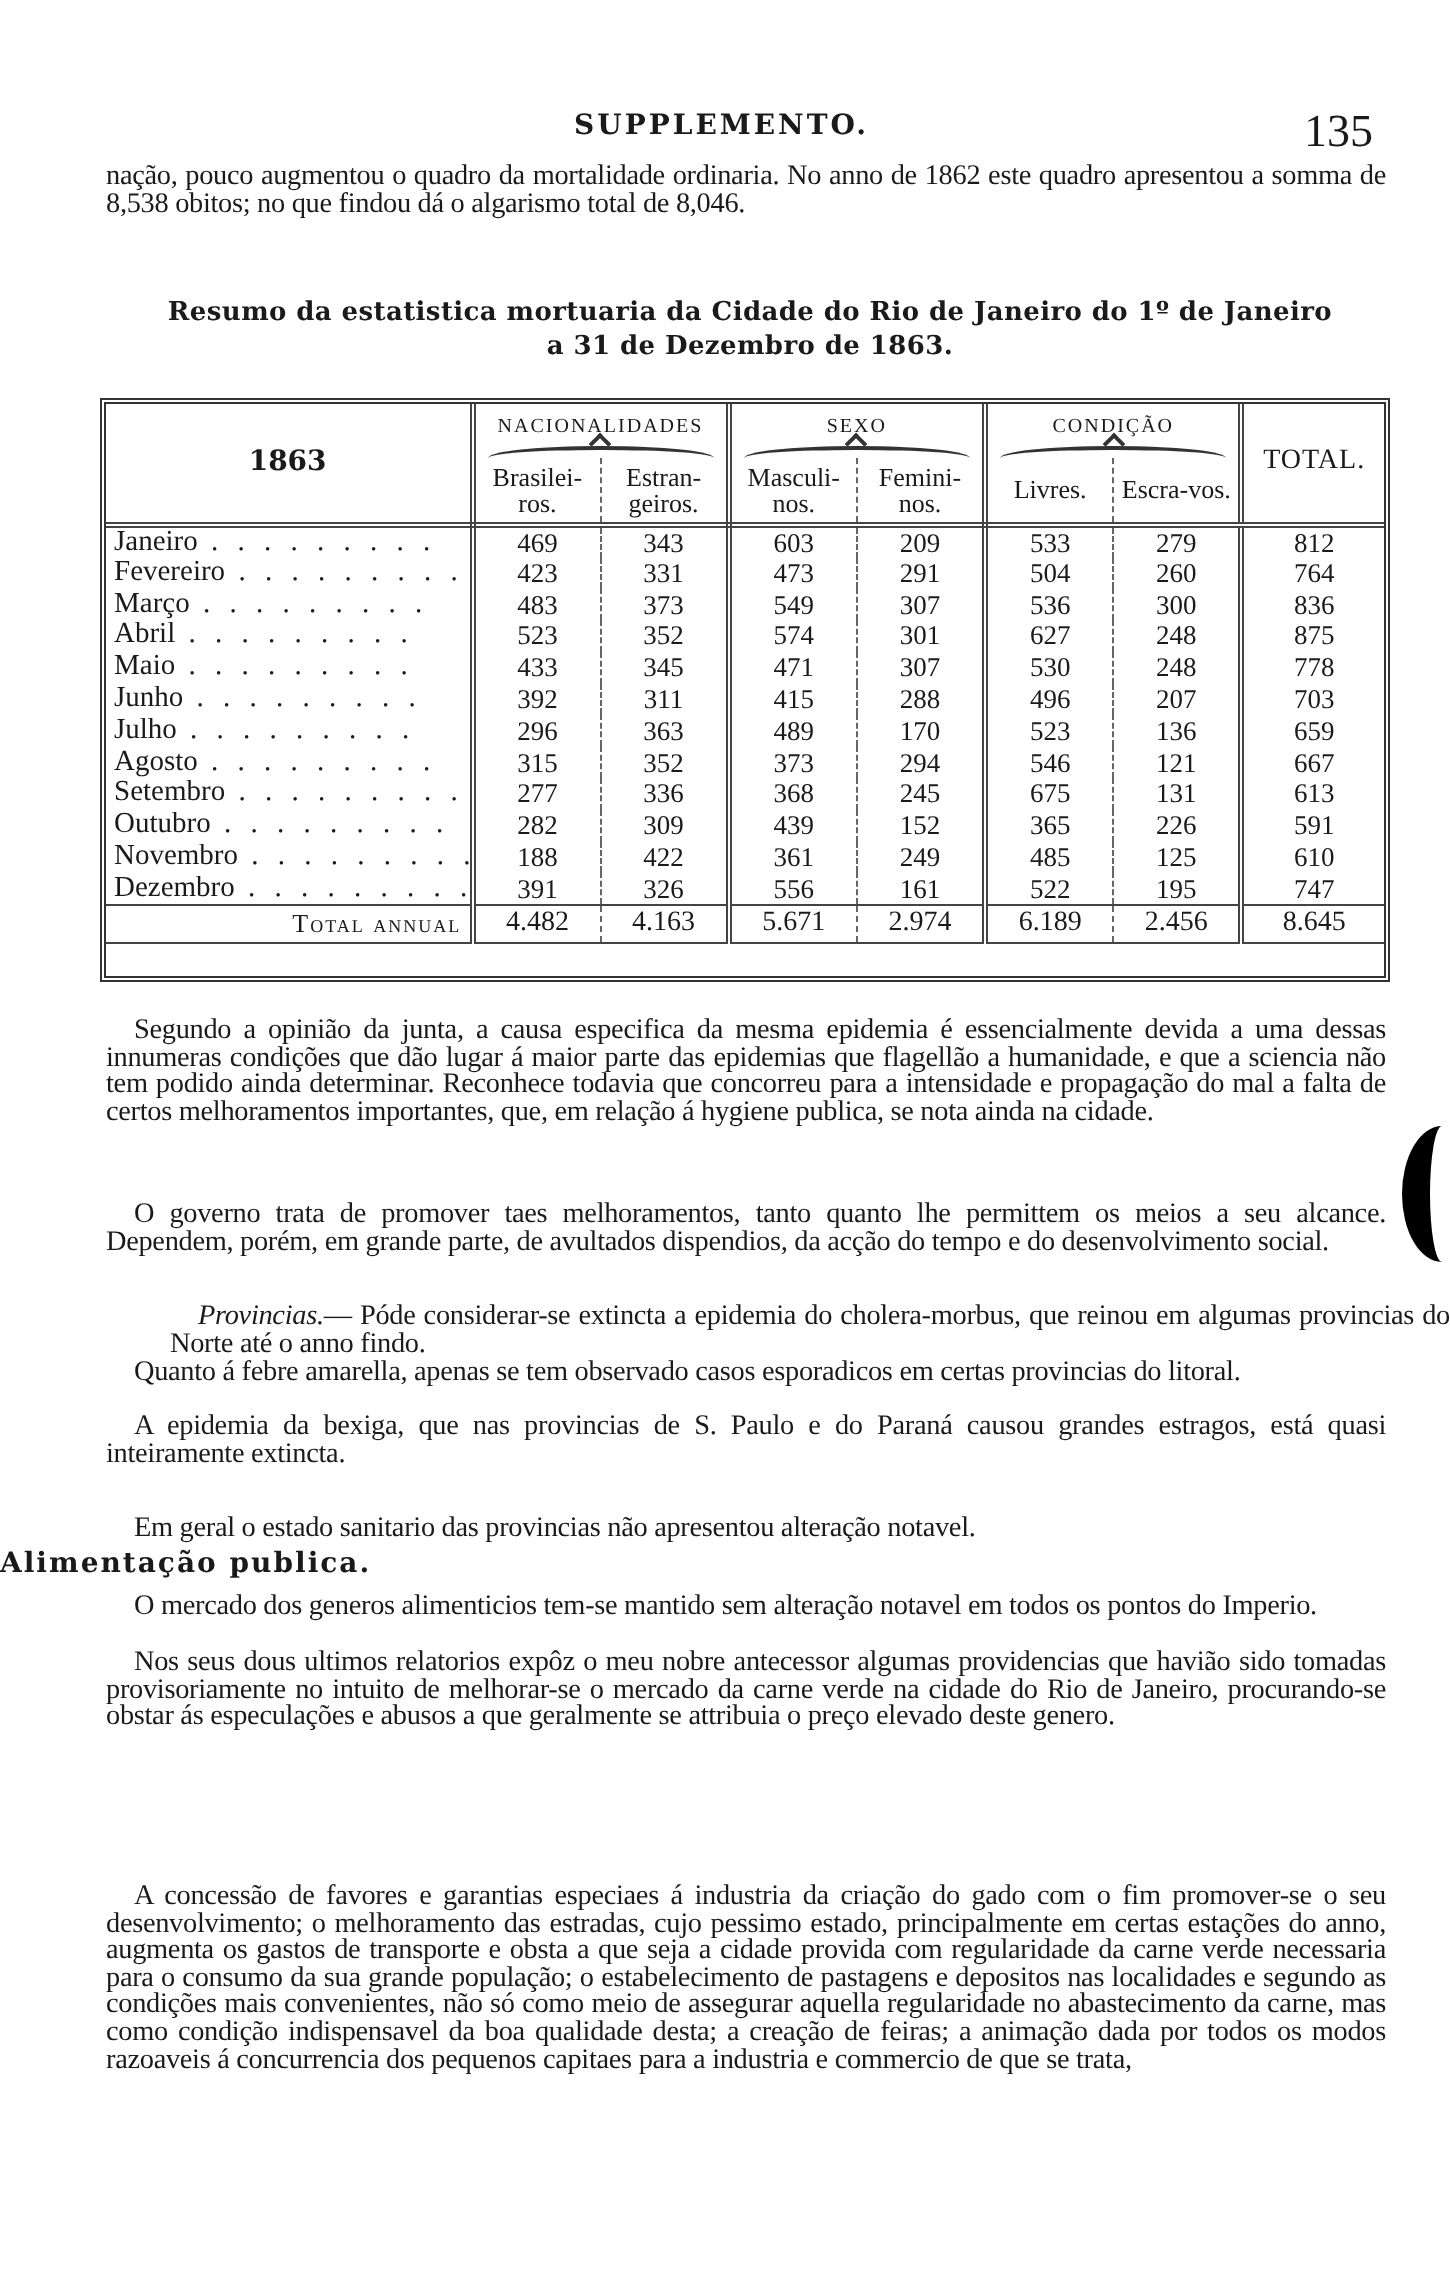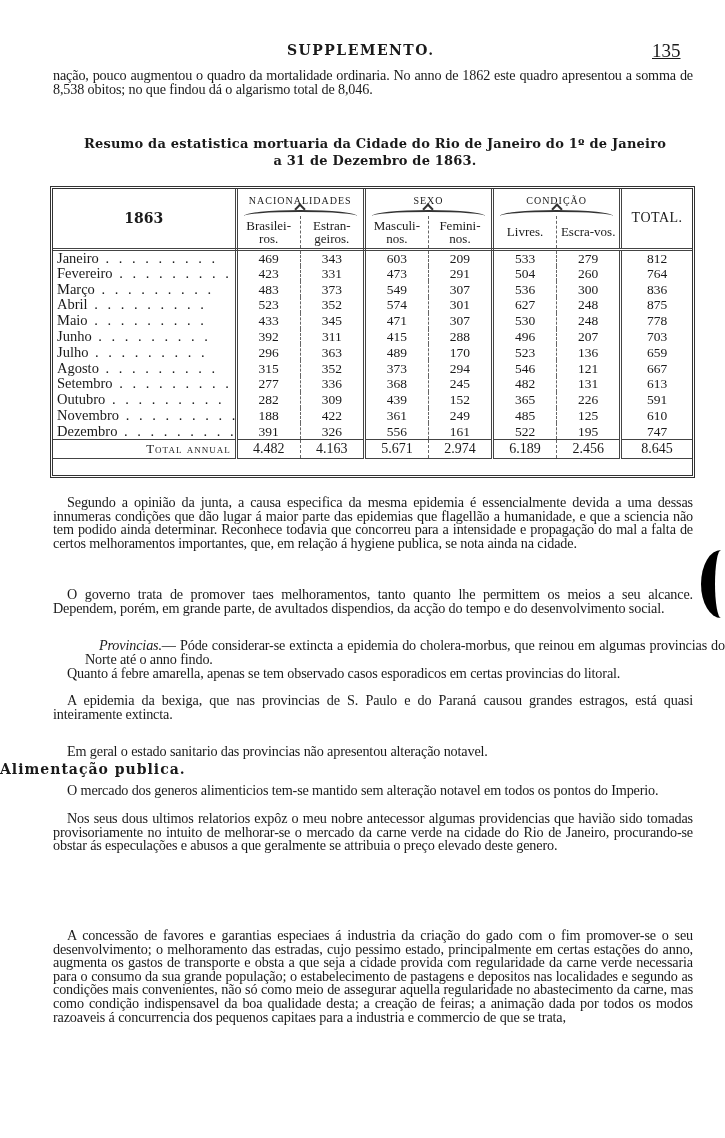--- a/index.html
+++ b/index.html
@@ -2,33 +2,33 @@
 <html><head>
 <meta charset="utf-8">
 <style>
   * { box-sizing: border-box; margin: 0; padding: 0; }
   html, body { width: 725px; height: 1138px; background: #ffffff; overflow: hidden; }
   body {
     position: relative;
     font-family: "Liberation Serif", "DejaVu Serif", serif;
     color: #1a1a1a;
   }
-  .page { position: absolute; left: 0; top: 4px; width: 725px; height: 821px; }
+  .page { position: absolute; left: 0; top: 17px; width: 725px; height: 821px; }
 
   .running-head {
     position: absolute; top: 38px; left: 0; width: 725px; height: 20px;
   }
   .running-title {
     position: absolute; left: 287px; top: 0;
     font-family: "DejaVu Serif", serif; font-weight: bold;
     font-size: 14px; letter-spacing: 1.5px;
   }
   .page-number {
     position: absolute; left: 652px; top: -2px;
-    font-size: 19px; letter-spacing: 0px; text-decoration: underline;
+    font-size: 23px; letter-spacing: 0px;
   }
 
   .para {
     position: absolute; left: 53px; width: 640px;
     font-size: 14.2px; line-height: 13.6px;
     text-align: justify; text-indent: 14px;
     font-stretch: condensed;
     letter-spacing: -0.15px;
   }
   .para.noindent { text-indent: 0; font-family: Liberation Serif, serif; }
@@ -243,21 +243,21 @@
             <td class="num dashed">546</td>
             <td class="num double">121</td>
             <td class="num ">667</td>
           </tr>
           <tr class="data-row">
             <td class="month"><span>Setembro</span><span class="dots"> . . . . . . . . .</span></td>
             <td class="num dashed">277</td>
             <td class="num double">336</td>
             <td class="num dashed">368</td>
             <td class="num double">245</td>
-            <td class="num dashed">482</td>
+            <td class="num dashed">675</td>
             <td class="num double">131</td>
             <td class="num ">613</td>
           </tr>
           <tr class="data-row">
             <td class="month"><span>Outubro</span><span class="dots"> . . . . . . . . .</span></td>
             <td class="num dashed">282</td>
             <td class="num double">309</td>
             <td class="num dashed">439</td>
             <td class="num double">152</td>
             <td class="num dashed">365</td>

